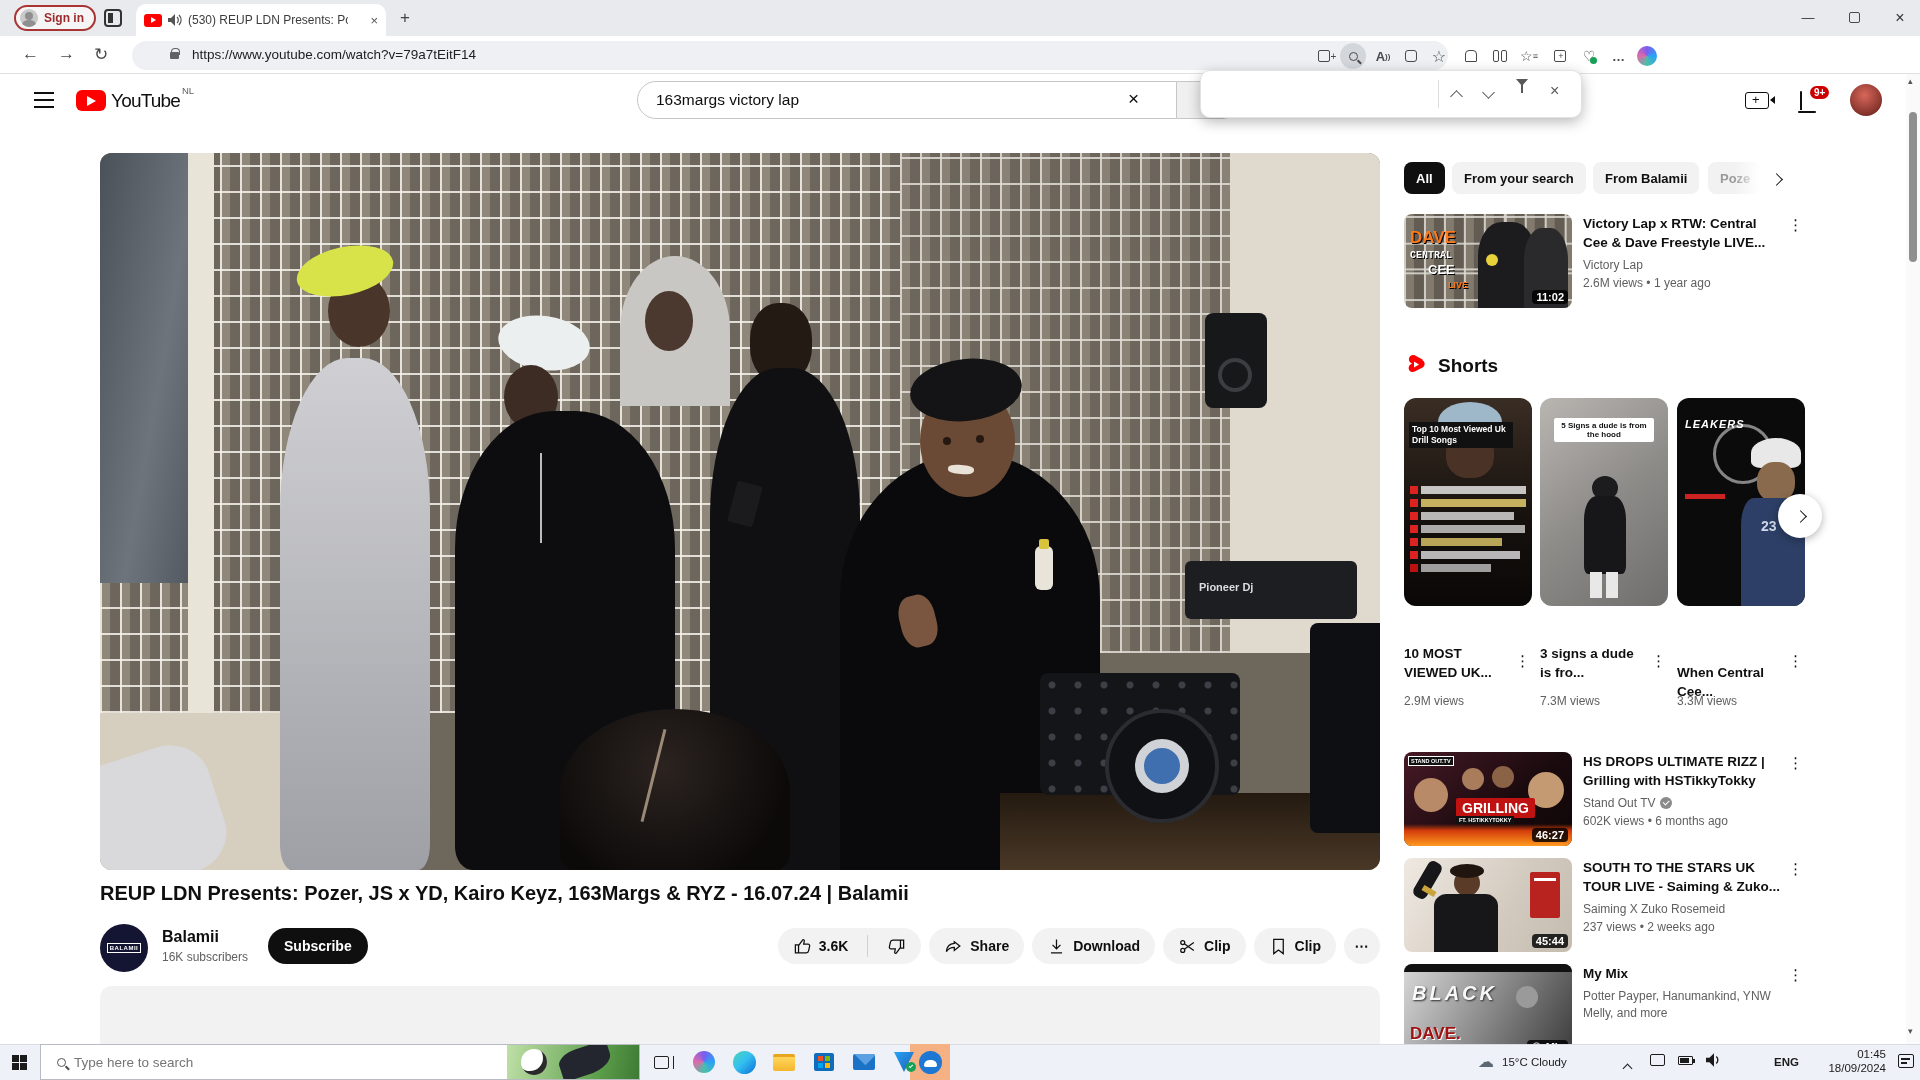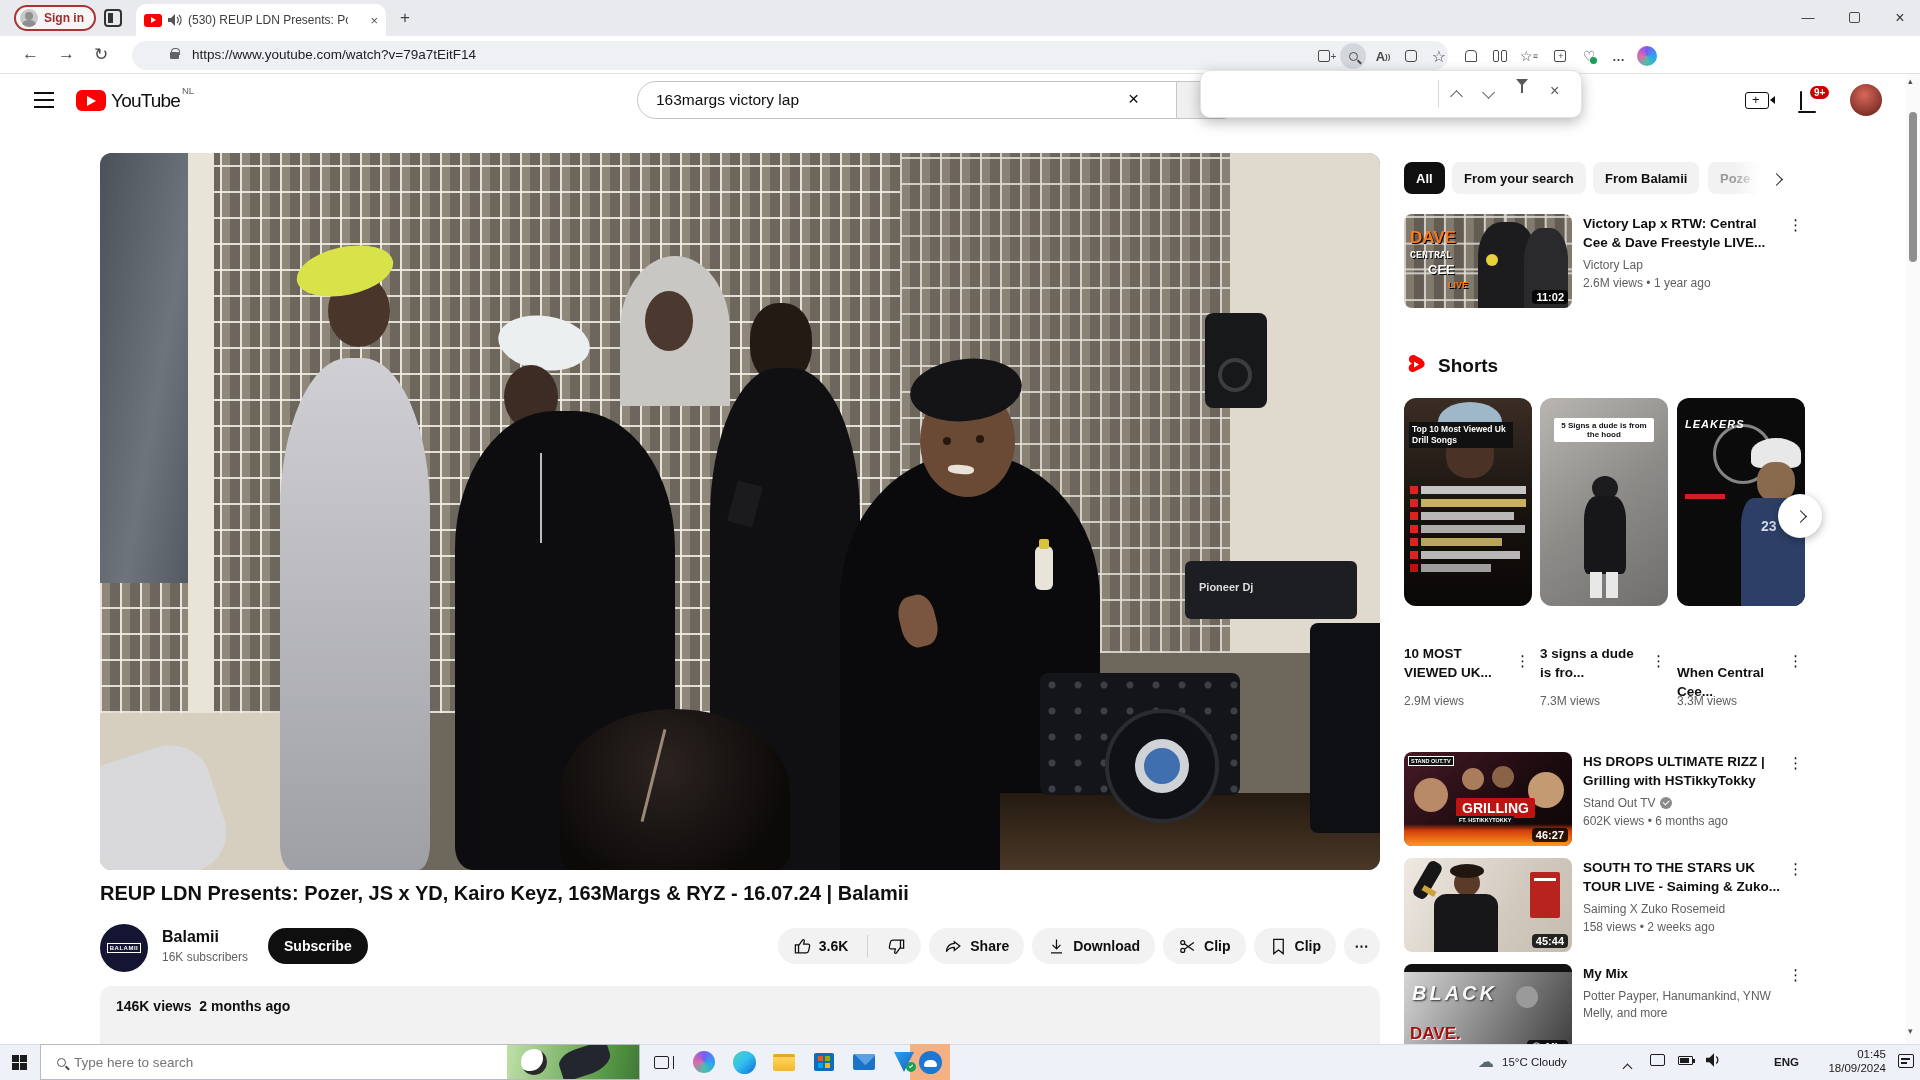--- a/index.html
+++ b/index.html
@@ -310,21 +310,20 @@
   <div class="flex pill">
     <svg width="19" height="19" viewBox="0 0 24 24">
         <path d="M6 3h12v18l-6-4.5L6 21z" fill="none" stroke="#0f0f0f" stroke-width="1.6"></path>
       </svg>
     <span>Clip</span>
   </div>
   <div class="flex pill" style="width:36px;padding:0;justify-content:center;letter-spacing:1px;">⋯</div>
 </div>
 
 <div class="abs descbox">
-  <div class="l1"><span>146K views</span>&nbsp;&nbsp;<span>2 months ago</span></div>
 </div>
 
 <div class="abs flex chip sel" style="left:1404px;top:162px;">All</div>
 <div class="abs flex chip" style="left:1452px;top:162px;">From your search</div>
 <div class="abs flex chip" style="left:1593px;top:162px;">From Balamii</div>
 <div class="abs flex chip fade" style="left:1708px;top:162px;">Poze</div>
 <div class="abs" style="left:1772px;top:170px;"><span class="chev right" style="border-color:#0f0f0f;"></span></div>
 
 <div class="sv-thumb" style="top:214px;">
   <div class="abs wallpat" style="left:0;top:0;width:168px;height:94px;background-size:60% 60%;filter:brightness(.9);"></div>
@@ -438,21 +437,21 @@
   <div class="abs" style="left:46px;top:6px;width:34px;height:14px;background:#20150f;border-radius:50%;"></div>
   <div class="abs" style="left:30px;top:36px;width:64px;height:58px;background:#17171a;border-radius:20% 20% 0 0;"></div>
   <div class="abs" style="left:16px;top:2px;width:15px;height:40px;background:#17171a;border-radius:6px;transform:rotate(30deg);"></div>
   <div class="abs" style="left:18px;top:30px;width:14px;height:6px;background:#caa33a;transform:rotate(30deg);"></div>
   <div class="abs" style="left:126px;top:14px;width:30px;height:46px;background:#b8231f;border-radius:2px;"></div>
   <div class="abs" style="left:130px;top:20px;width:22px;height:3px;background:#fff;"></div>
   <span class="dur">45:44</span>
 </div>
 <div class="sv-title" style="top:858px;">SOUTH TO THE STARS UK TOUR LIVE - Saiming &amp; Zuko...</div>
 <div class="sv-sub" style="top:902px;">Saiming X Zuko Rosemeid</div>
-<div class="sv-sub" style="top:920px;">158 views • 2 weeks ago</div>
+<div class="sv-sub" style="top:920px;">237 views • 2 weeks ago</div>
 <div class="kebab" style="left:1788px;top:860px;">⋮</div>
 
 <div class="sv-thumb" style="top:964px;">
   <div class="abs" style="left:0;top:0;width:168px;height:94px;background:linear-gradient(120deg,#d9d9d9,#8a8a8a 50%,#3a3a3a);"></div>
   <div class="abs" style="left:0;top:0;width:168px;height:8px;background:#111;"></div>
   <div class="abs" style="left:112px;top:22px;width:22px;height:22px;background:#9a9a9a;border-radius:50%;"></div>
   <span class="abs" style="left:8px;top:18px;color:#fff;font-size:20px;font-weight:bold;font-style:italic;letter-spacing:3px;text-shadow:1px 1px 2px #222;opacity:.92;">BLACK</span>
   <span class="abs" style="left:6px;top:60px;color:#a01212;font-size:17px;font-weight:bold;text-shadow:1px 1px 0 #fff;">DAVE.</span>
   <span class="dur flex" style="gap:4px;">
       <svg width="11" height="11" viewBox="0 0 12 12">

